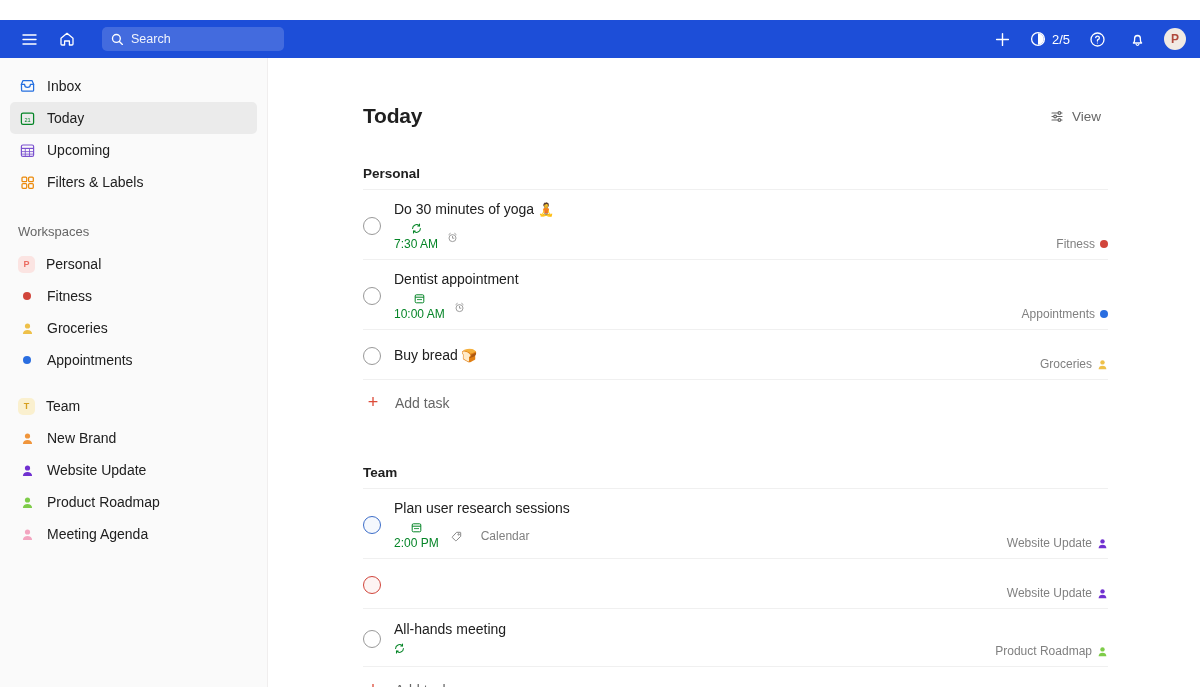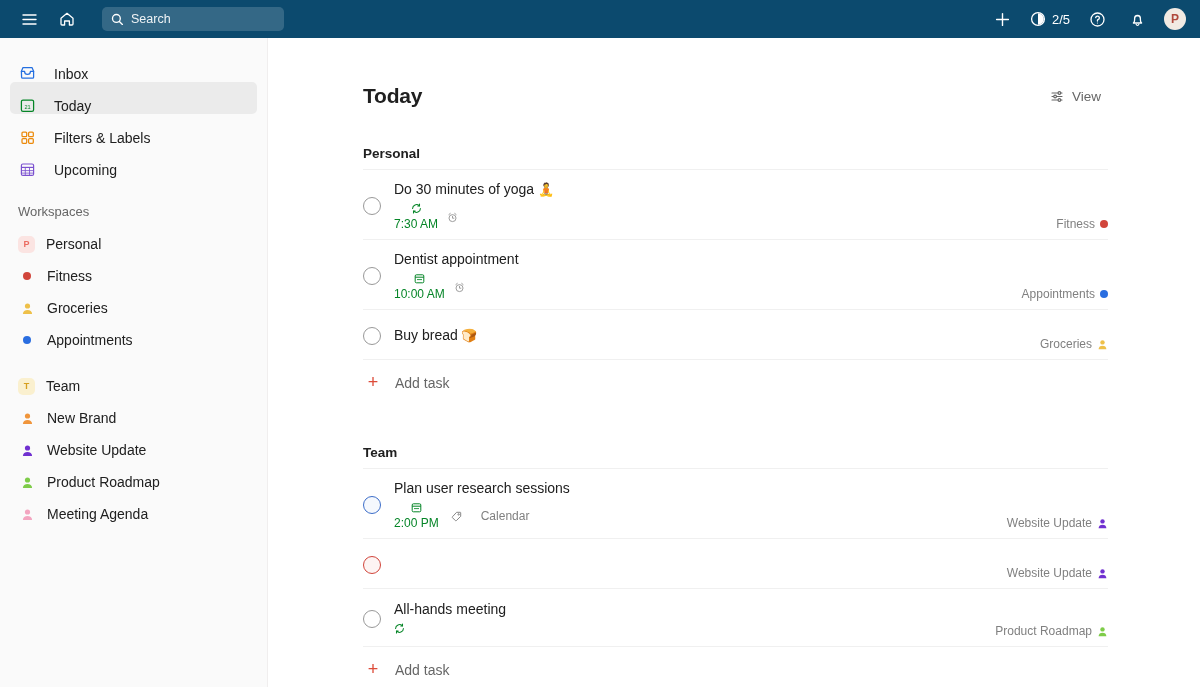--- a/index.html
+++ b/index.html
@@ -6,25 +6,26 @@
   html, body {
     width: 1200px; height: 687px;
     font-family: "Liberation Sans", sans-serif;
     background: #ffffff;
     overflow: hidden;
   }
 
   
   .topbar {
     height: 38px;
-    background: #0c4a6e;
+    background: #1d4ed8;
     display: flex;
     align-items: center;
     padding: 0 14px 0 16px;
     position: relative;
+    margin-top: 20px;
   }
   .tb-left { display: flex; align-items: center; gap: 12px; }
   .icon-btn {
     width: 26px; height: 26px;
     display: flex; align-items: center; justify-content: center;
     border-radius: 4px;
     color: #ffffff;
   }
   .search-box {
     margin-left: 10px;
@@ -61,22 +62,22 @@
   
   .sidebar {
     width: 268px;
     background: #fafafa;
     border-right: 1px solid #f0eeee;
     padding: 12px 10px 0 10px;
     flex-shrink: 0;
   }
   .nav-item {
     height: 32px;
-    display: flex; align-items: flex-end;
-    gap: 18px;
+    display: flex; align-items: center;
+    gap: 11px;
     padding: 0 8px;
     border-radius: 5px;
     font-size: 14px;
     color: #202020;
   }
   .nav-item.active { background: #ebebeb; }
   .nav-icon { width: 18px; height: 18px; display:flex; align-items:center; justify-content:center; flex-shrink:0; }
   .section-title {
     font-size: 13px;
     color: #666666;
@@ -245,39 +246,39 @@
         <svg width="17" height="17" viewBox="0 0 17 17" fill="none" stroke="#058527" stroke-width="1.25">
           <rect x="2.4" y="3" width="12.2" height="11.4" rx="1.6"></rect>
           <text x="8.5" y="11.6" font-size="5.6" fill="#058527" stroke="none" text-anchor="middle" font-family="Liberation Sans, sans-serif">21</text>
         </svg>
       </span>
       <span>Today</span>
     </div>
 
     <div class="nav-item">
       <span class="nav-icon">
+        <svg width="17" height="17" viewBox="0 0 17 17" fill="none" stroke="#7b51cf" stroke-width="1.2">
+          <rect x="2.4" y="3" width="12.2" height="11.4" rx="1.5"></rect>
+          <path d="M2.4 6.4h12.2"></path>
+          <path d="M6.3 6.4v8M10.5 6.4v8M2.4 9.6h12.2M2.4 12.1h12.2" stroke-width="0.85"></path>
+        </svg>
+      </span>
+      <span>Upcoming</span>
+    </div>
+
+    <div class="nav-item">
+      <span class="nav-icon">
         <svg width="17" height="17" viewBox="0 0 17 17" fill="none" stroke="#eb8909" stroke-width="1.25">
           <rect x="3" y="3" width="4.7" height="4.7" rx="1"></rect>
           <rect x="9.6" y="3" width="4.7" height="4.7" rx="1"></rect>
           <rect x="3" y="9.6" width="4.7" height="4.7" rx="1"></rect>
           <rect x="9.6" y="9.6" width="4.7" height="4.7" rx="1"></rect>
         </svg>
       </span>
       <span>Filters &amp; Labels</span>
-    </div>
-
-    <div class="nav-item">
-      <span class="nav-icon">
-        <svg width="17" height="17" viewBox="0 0 17 17" fill="none" stroke="#7b51cf" stroke-width="1.2">
-          <rect x="2.4" y="3" width="12.2" height="11.4" rx="1.5"></rect>
-          <path d="M2.4 6.4h12.2"></path>
-          <path d="M6.3 6.4v8M10.5 6.4v8M2.4 9.6h12.2M2.4 12.1h12.2" stroke-width="0.85"></path>
-        </svg>
-      </span>
-      <span>Upcoming</span>
     </div>
 
     <div class="section-title">Workspaces</div>
 
     <div class="proj-item">
       <span class="ws-badge" style="background:#fbe4e2;color:#eb6b61">P</span>
       <span>Personal</span>
     </div>
 
     <div class="proj-item">

